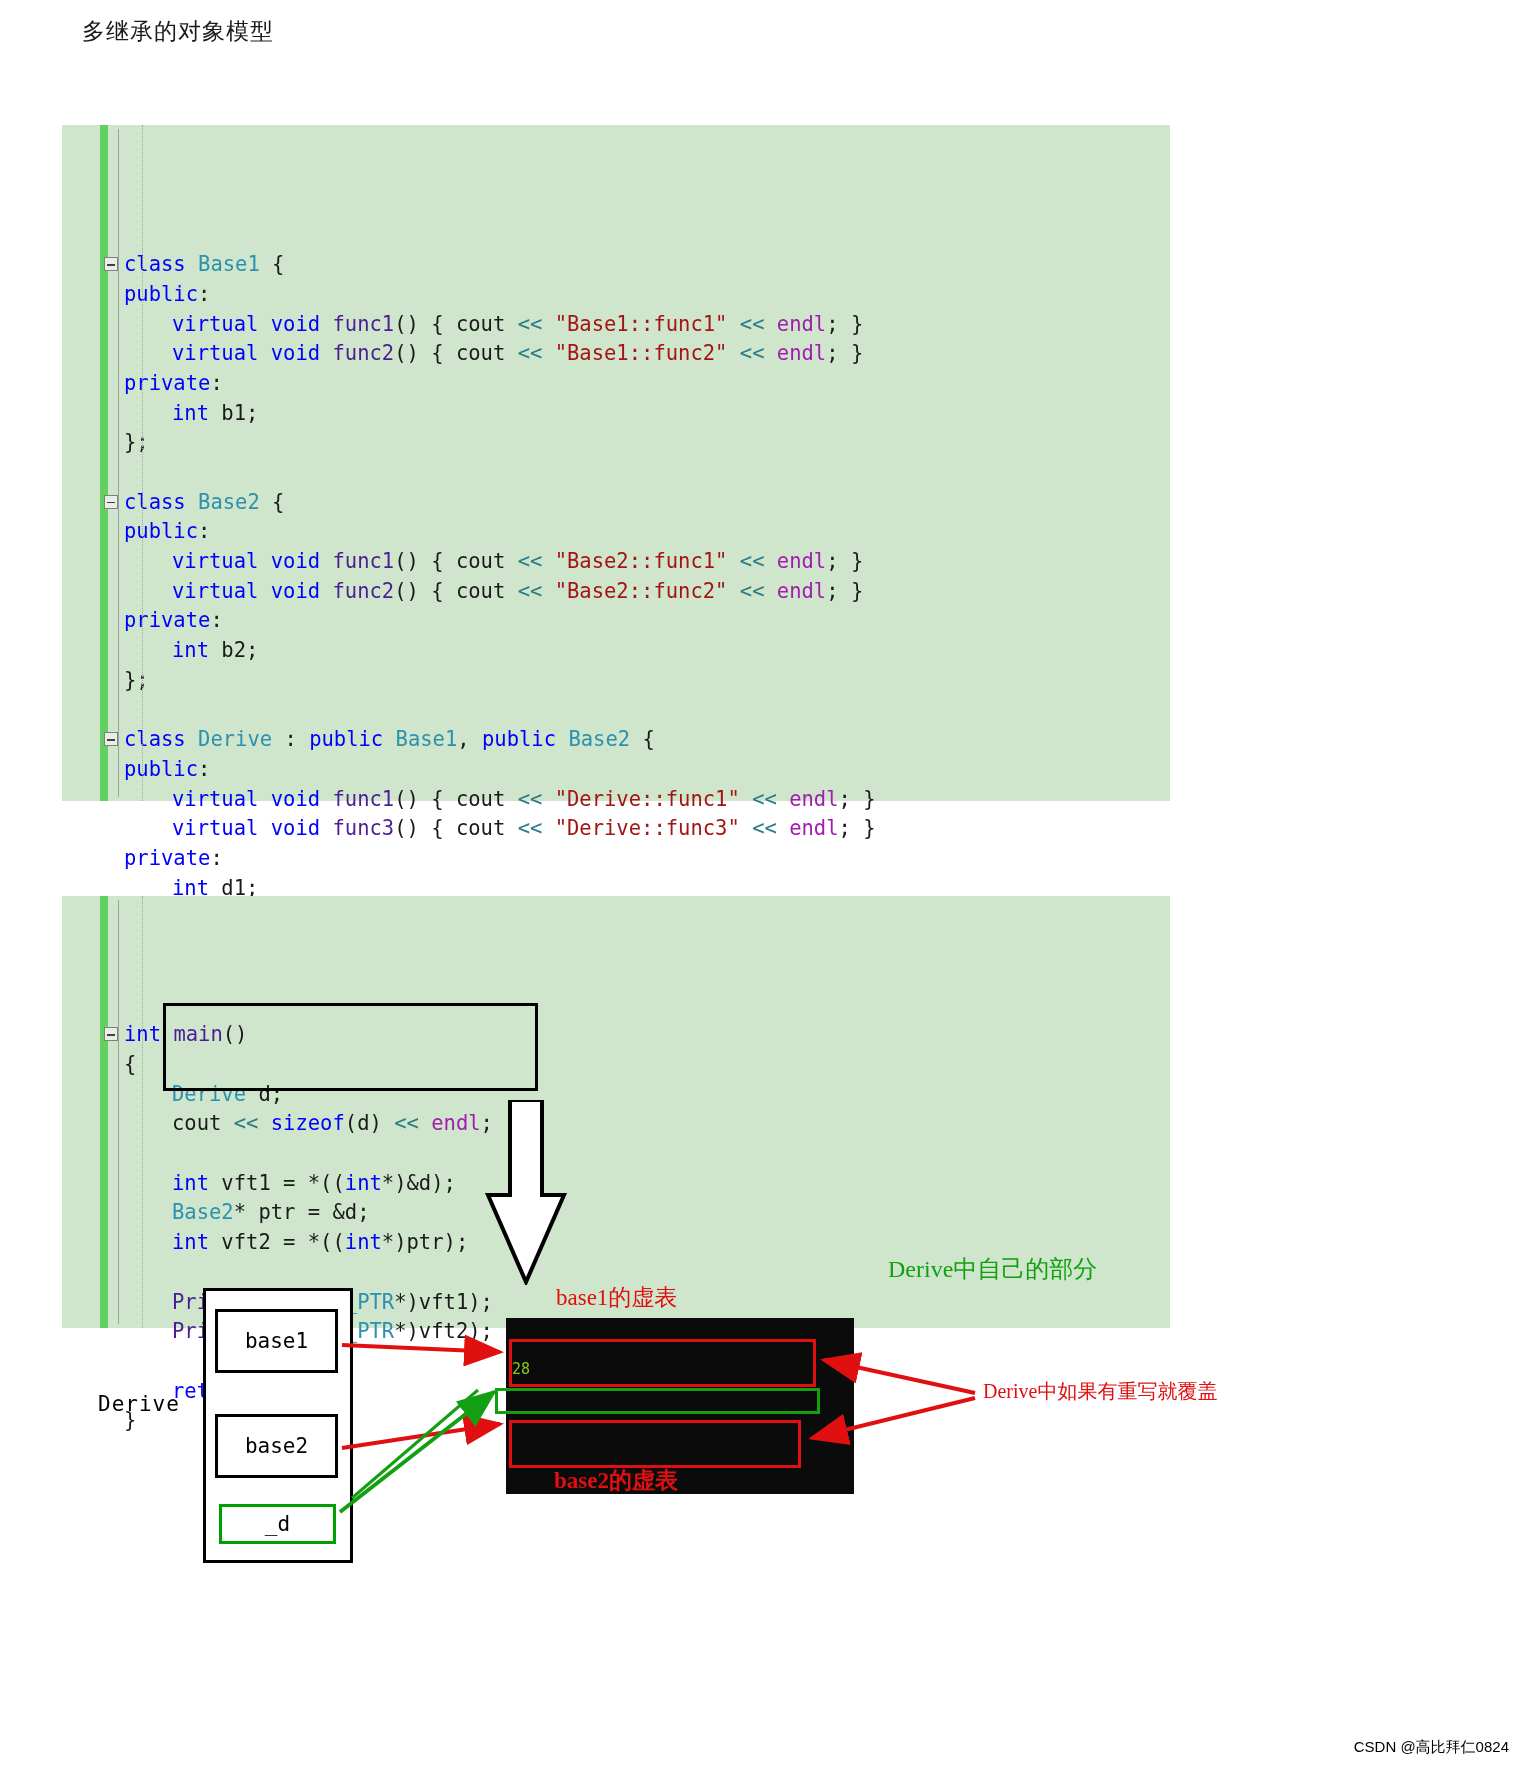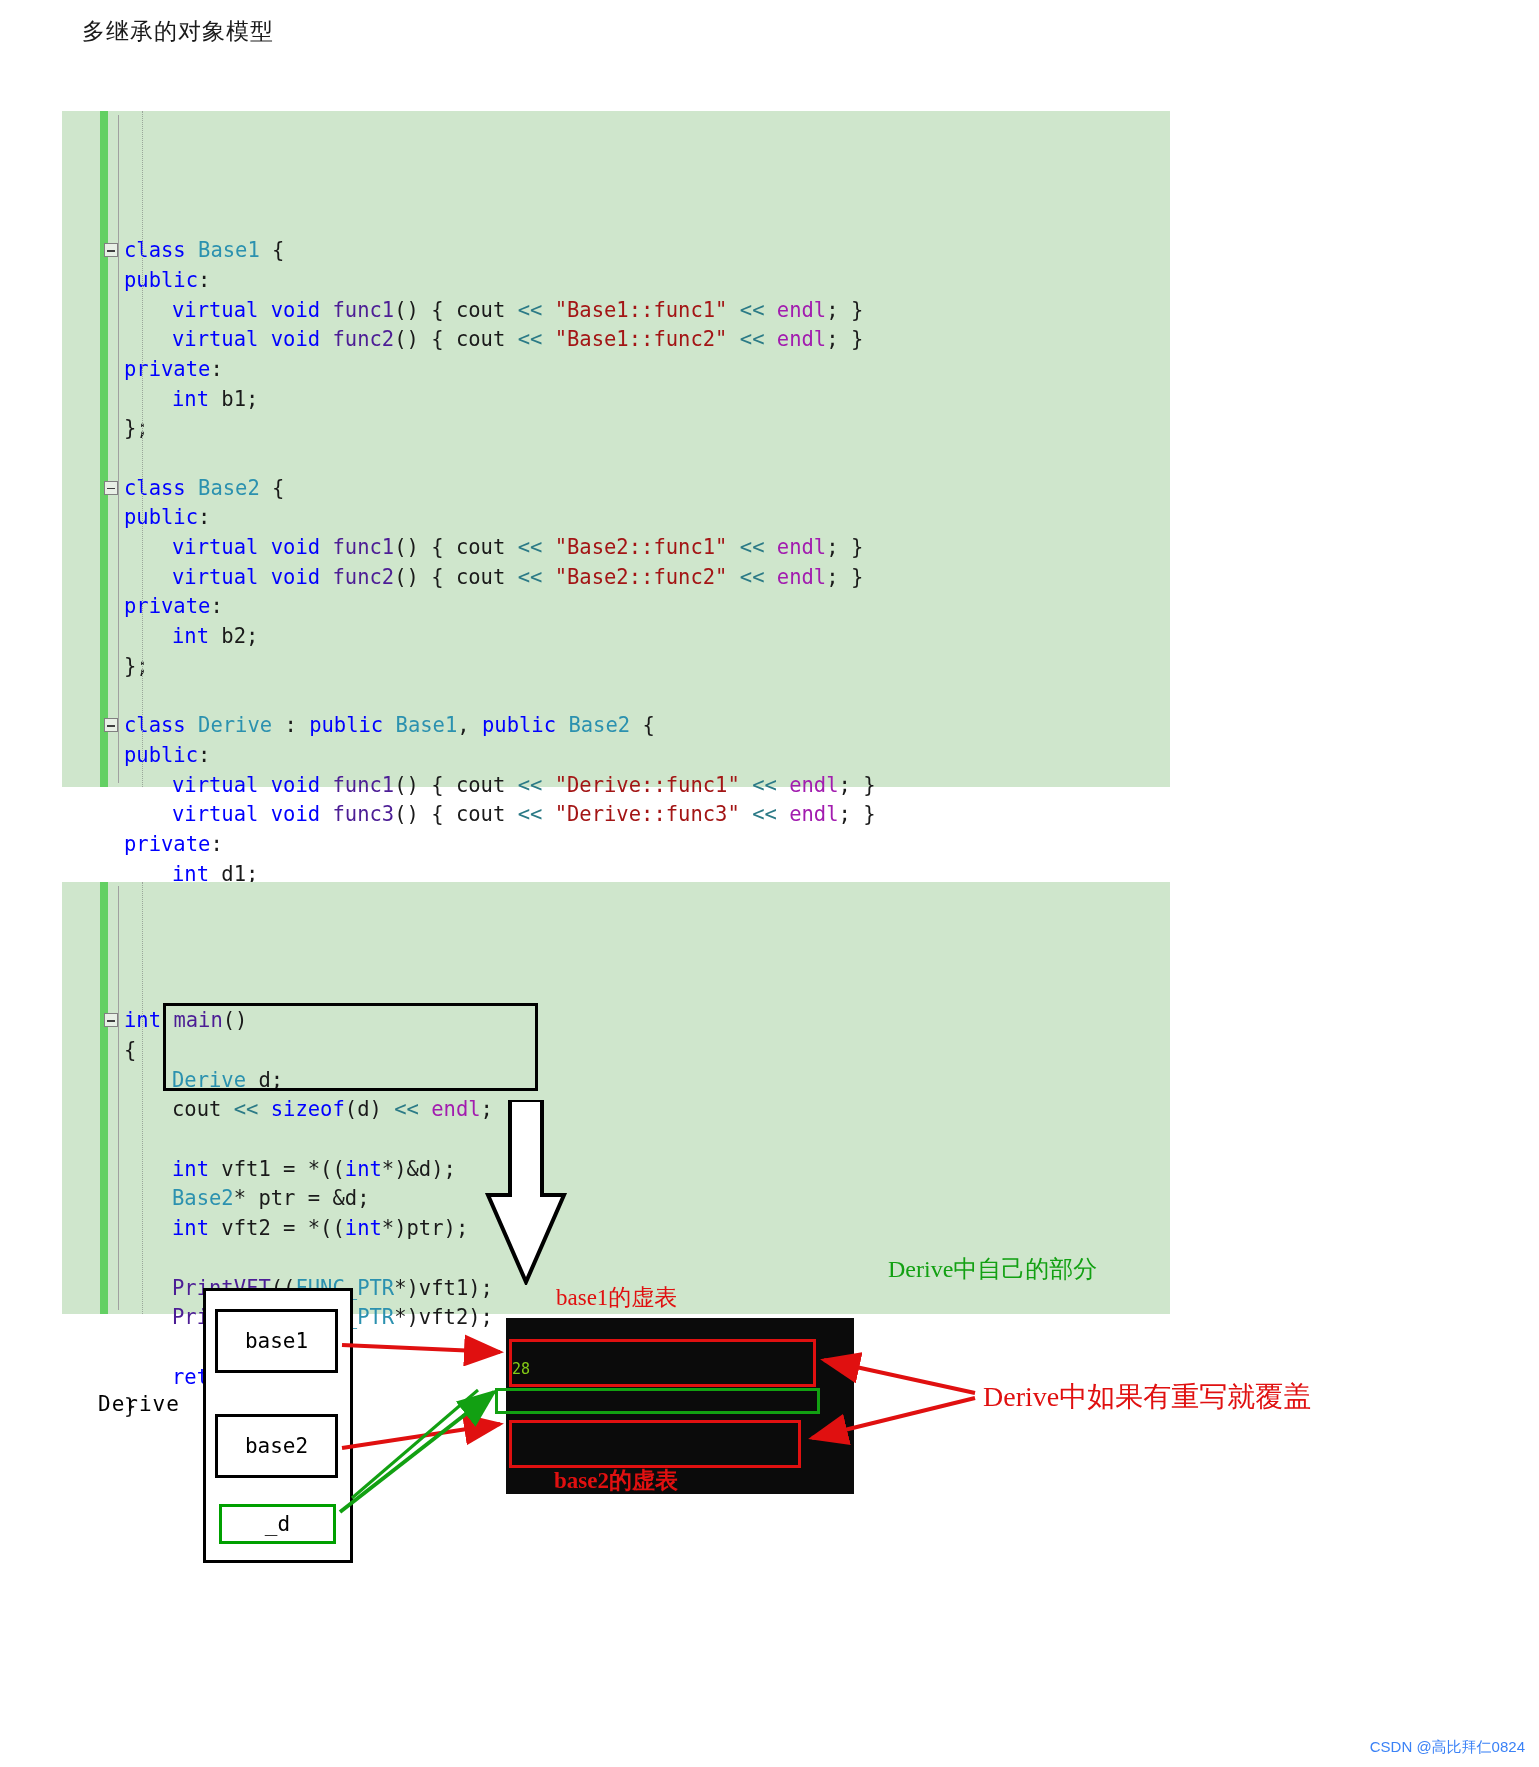--- a/index.html
+++ b/index.html
@@ -30,21 +30,21 @@
     font-family: "DejaVu Sans Mono", monospace;
     font-size: 20.5px;
     line-height: 29.7px;
     white-space: pre;
   }
   .code-block {
     background: #cfe6cc;
     position: relative;
     padding: 6px 0 6px 0;
   }
-  #code-block-classes { height: 676px; width: 1108px; }
+  #code-block-classes { height: 676px; width: 1108px; margin-top: 14px; }
   #code-block-main    { height: 432px; width: 1108px; margin-top: 5px; }
 
   
   .change-bar {
     position: absolute;
     left: 38px; top: 0; bottom: 0;
     width: 8px;
     background: #63d063;
   }
   
@@ -171,41 +171,41 @@
   
   .anno {
     position: absolute;
     font-family: "Liberation Serif", serif;
     font-size: 23px;
     color: #e01010;
     white-space: nowrap;
   }
   #anno-base1-vt { left: 556px; top: 1282px; }
   #anno-base2-vt { left: 554px; top: 1465px; font-weight: bold; }
-  #anno-overwrite { left: 983px; top: 1378px; font-size: 28px; text-align: right; }
+  #anno-overwrite { left: 983px; top: 1378px; font-size: 20px; text-align: right; }
   #anno-derive-own {
     left: 888px; top: 1253px;
     color: #12a012; font-size: 24px;
     font-family: "Liberation Serif", serif;
     position:absolute; white-space: nowrap;
   }
 
   
   #connectors {
     position: absolute; left: 0; top: 0;
     width: 1539px; height: 1767px;
     pointer-events: none;
   }
 
   
   #watermark {
     position: absolute;
-    right: 14px; bottom: 10px;
+    right: 30px; bottom: 10px;
     font-size: 15px;
-    color: #3b82f6;
+    color: #000000;
     font-family: "Liberation Sans", sans-serif;
   }
 </style>
 </head>
 <body>
 
 <div id="page-title">多继承的对象模型</div>
 
 <div id="code-panel">
   <div class="code-block" id="code-block-classes">

